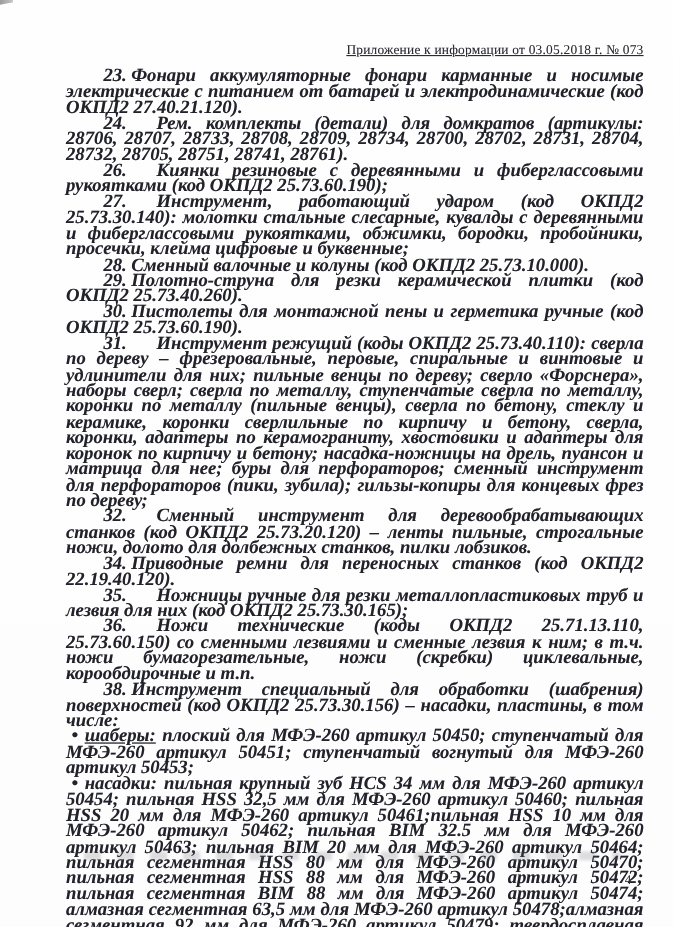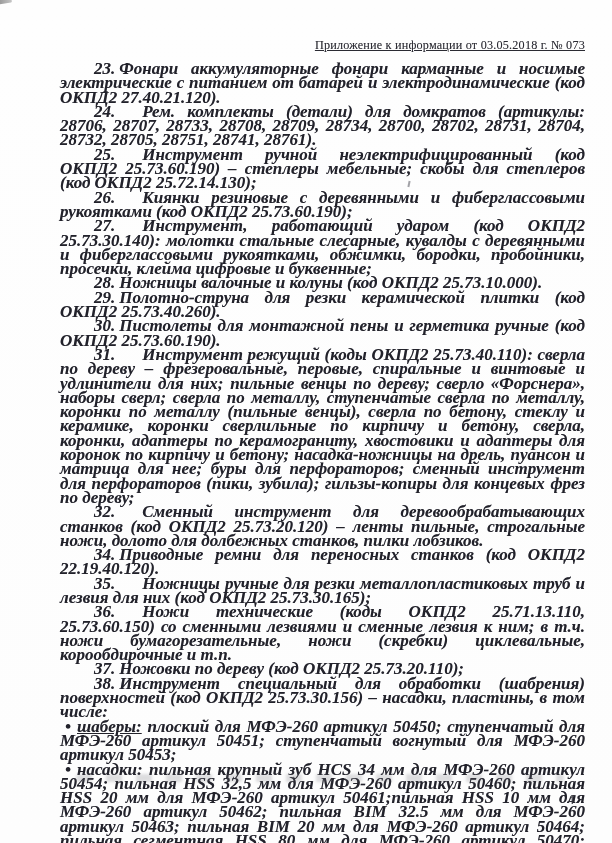--- a/index.html
+++ b/index.html
@@ -62,32 +62,30 @@
 </style>
 </head>
 <body>
 
 <div class="page">
   <div class="corner-artifact"></div>
   <div class="header">Приложение к информации от 03.05.2018 г. № 073</div>
   <div class="content" id="content">
       <p class="item"><span>23.</span><span class="gap narrow"></span><span>Фонари аккумуляторные фонари карманные и носимые электрические с питанием от батарей и электродинамические (код ОКПД2 27.40.21.120).</span></p>
       <p class="item"><span>24.</span><span class="gap wide"></span><span>Рем. комплекты (детали) для домкратов (артикулы: 28706, 28707, 28733, 28708, 28709, 28734, 28700, 28702, 28731, 28704, 28732, 28705, 28751, 28741, 28761).</span></p>
-      <p class="item"><span>25.</span><span class="gap wide"></span><span>Инструмент ручной неэлектрифицированный (код ОКПД2 25.73.60.190) – степлеры мебельные; скобы для степлеров (код ОКПД2 25.72.14.130);</span></p>
       <p class="item"><span>26.</span><span class="gap wide"></span><span>Киянки резиновые с деревянными и фиберглассовыми рукоятками (код ОКПД2 25.73.60.190);</span></p>
       <p class="item"><span>27.</span><span class="gap wide"></span><span>Инструмент, работающий ударом (код ОКПД2 25.73.30.140): молотки стальные слесарные, кувалды с деревянными и фиберглассовыми рукоятками, обжимки, бородки, пробойники, просечки, клейма цифровые и буквенные;</span></p>
-      <p class="item"><span>28.</span><span class="gap narrow"></span><span>Ножницы валочные и колуны (код ОКПД2 25.73.10.000).</span></p>
+      <p class="item"><span>28.</span><span class="gap narrow"></span><span>Сменный валочные и колуны (код ОКПД2 25.73.10.000).</span></p>
       <p class="item"><span>29.</span><span class="gap narrow"></span><span>Полотно-струна для резки керамической плитки (код ОКПД2 25.73.40.260).</span></p>
       <p class="item"><span>30.</span><span class="gap narrow"></span><span>Пистолеты для монтажной пены и герметика ручные (код ОКПД2 25.73.60.190).</span></p>
       <p class="item"><span>31.</span><span class="gap wide"></span><span>Инструмент режущий (коды ОКПД2 25.73.40.110): сверла по дереву – фрезеровальные, перовые, спиральные и винтовые и удлинители для них; пильные венцы по дереву; сверло «Форснера», наборы сверл; сверла по металлу, ступенчатые сверла по металлу, коронки по металлу (пильные венцы), сверла по бетону, стеклу и керамике, коронки сверлильные по кирпичу и бетону, сверла, коронки, адаптеры по керамограниту, хвостовики и адаптеры для коронок по кирпичу и бетону; насадка-ножницы на дрель, пуансон и матрица для нее; буры для перфораторов; сменный инструмент для перфораторов (пики, зубила); гильзы-копиры для концевых фрез по дереву;</span></p>
       <p class="item"><span>32.</span><span class="gap wide"></span><span>Сменный инструмент для деревообрабатывающих станков (код ОКПД2 25.73.20.120) – ленты пильные, строгальные ножи, долото для долбежных станков, пилки лобзиков.</span></p>
       <p class="item"><span>34.</span><span class="gap narrow"></span><span>Приводные ремни для переносных станков (код ОКПД2 22.19.40.120).</span></p>
       <p class="item"><span>35.</span><span class="gap wide"></span><span>Ножницы ручные для резки металлопластиковых труб и лезвия для них (код ОКПД2 25.73.30.165);</span></p>
       <p class="item"><span>36.</span><span class="gap wide"></span><span>Ножи технические (коды ОКПД2 25.71.13.110, 25.73.60.150) со сменными лезвиями и сменные лезвия к ним; в т.ч. ножи бумагорезательные, ножи (скребки) циклевальные, корообдирочные и т.п.</span></p>
-      <p class="item"><span>37.</span><span class="gap narrow"></span><span>Ножовки по дереву (код ОКПД2 25.73.20.110);</span></p>
       <p class="item"><span>38.</span><span class="gap narrow"></span><span>Инструмент специальный для обработки (шабрения) поверхностей (код ОКПД2 25.73.30.156) – насадки, пластины, в том числе:</span></p>
       <p class="bullet"><span class="dot">•</span><span class="lead u">шаберы:</span><span> плоский для МФЭ-260 артикул 50450; ступенчатый для МФЭ-260 артикул 50451; ступенчатый вогнутый для МФЭ-260 артикул 50453;</span></p>
       <p class="bullet"><span class="dot">•</span><span class="lead">насадки:</span><span> пильная крупный зуб HCS 34 мм для МФЭ-260 артикул 50454; пильная HSS 32,5 мм для МФЭ-260 артикул 50460; пильная HSS 20 мм для МФЭ-260 артикул 50461;пильная HSS 10 мм для МФЭ-260 артикул 50462; пильная BIM 32.5 мм для МФЭ-260 артикул 50463; пильная BIM 20 мм для МФЭ-260 артикул 50464; пильная сегментная HSS 80 мм для МФЭ-260 артикул 50470; пильная сегментная HSS 88 мм для МФЭ-260 артикул 50472; пильная сегментная BIM 88 мм для МФЭ-260 артикул 50474; алмазная сегментная 63,5 мм для МФЭ-260 артикул 50478;алмазная сегментная 92 мм для МФЭ-260 артикул 50479; твердосплавная шлифовальная 80 мм для МФЭ-260 артикул 50481; твердосплавная шлифовальная для МФЭ-260 артикул 50482; твердосплавная шлифовальная 63,5 мм для МФЭ-260 артикул 50483;</span></p>
       <p class="bullet"><span class="dot">•</span><span>платформа для шлифлистов МФЭ-260 артикул 50486;</span></p>
     </div>
   <div class="stray-mark"></div>
   <div class="ghost-line"></div>
   <div class="page-number">4</div>
 </div>
 

